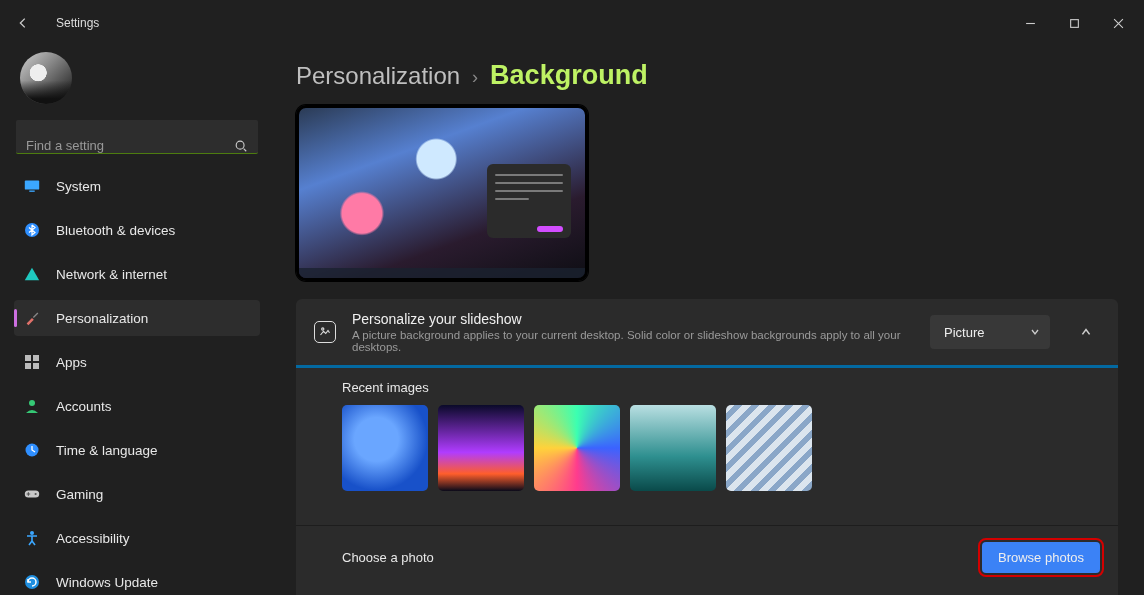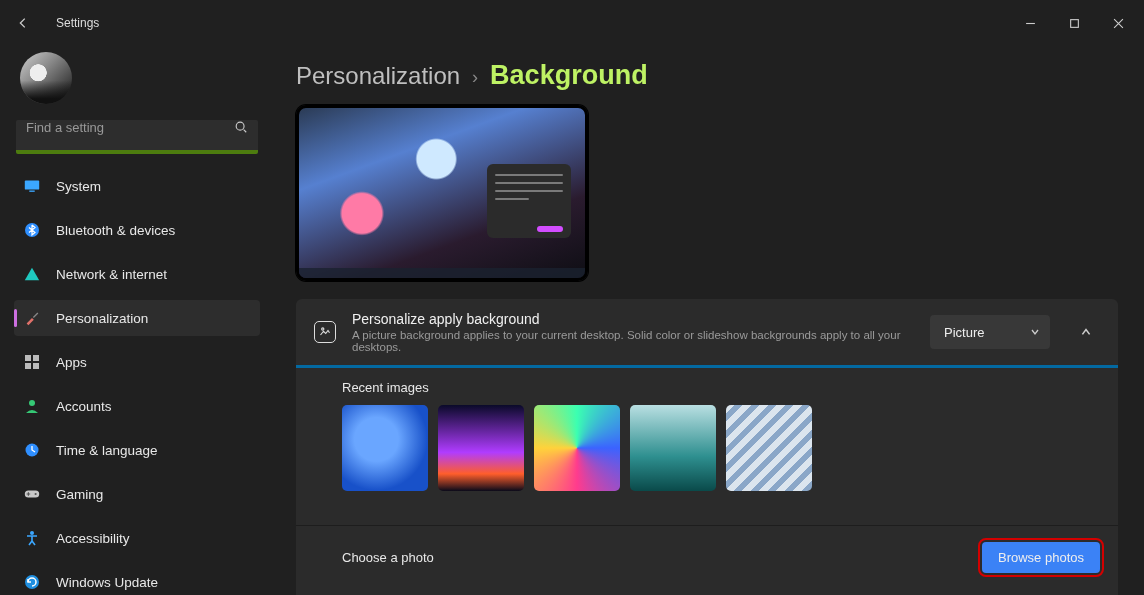--- a/index.html
+++ b/index.html
@@ -34,22 +34,22 @@
   }
   .avatar {
     width:52px; height:52px; border-radius:50%; overflow:hidden; margin:4px 0 16px 6px;
     background: linear-gradient(135deg,#d0d0d0 0%, #888 40%, #111 100%);
     position:relative;
   }
   .avatar::after { content:""; position:absolute; inset:0; background:
     radial-gradient(circle at 35% 40%, #eee 0 18%, transparent 19%),
     linear-gradient(180deg, transparent 55%, #111 90%); }
   .search {
-    display:flex; align-items:flex-start;
-    background:#2d2d2d; border-bottom:4px solid #4d7c0f;
+    display:flex; align-items:flex-end;
+    background:#2d2d2d; border-bottom:1px solid #4d7c0f;
     height:34px; border-radius:2px; padding:0 10px; margin:0 2px 14px 2px;
   }
   .search input {
     flex:1; background:transparent; border:none; outline:none; color:#ccc; font-size:13px;
   }
   .search input::placeholder { color:#999; }
   .search .icon { color:#ccc; }
   .nav { display:flex; flex-direction:column; gap:8px; }
   .nav-item {
     display:flex; align-items:center; gap:14px;
@@ -288,21 +288,21 @@
 
       <div class="card">
         <div class="card-header">
           <div class="hicon">
             <svg viewBox="0 0 16 16">
                 <path d="M2 12 L6 7 L9 10 L12 6 L14 9"></path>
                 <circle cx="5" cy="4" r="1.5"></circle>
               </svg>
           </div>
           <div class="txt">
-            <div class="title">Personalize apply background</div>
+            <div class="title">Personalize your slideshow</div>
             <div class="desc">A picture background applies to your current desktop. Solid color or slideshow backgrounds apply to all your desktops.</div>
           </div>
           <div class="select">
             <span>Picture</span>
             <span>
                 <svg width="10" height="10" viewBox="0 0 10 10">
                   <path d="M2 3 L5 7 L8 3" stroke="#ccc" stroke-width="1.3" fill="none"></path>
                 </svg>
               </span>
           </div>

